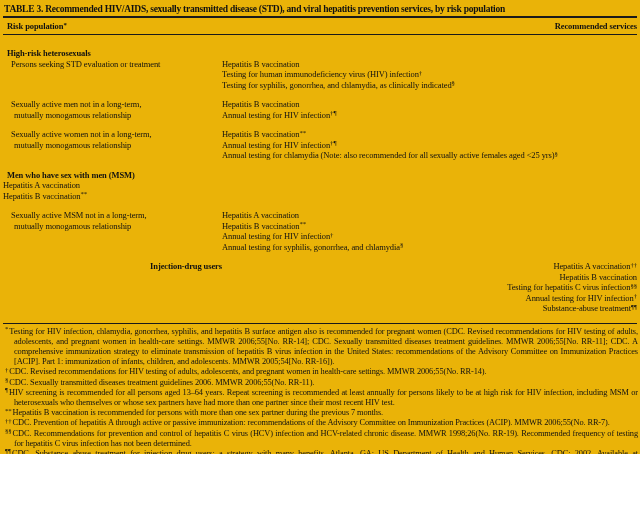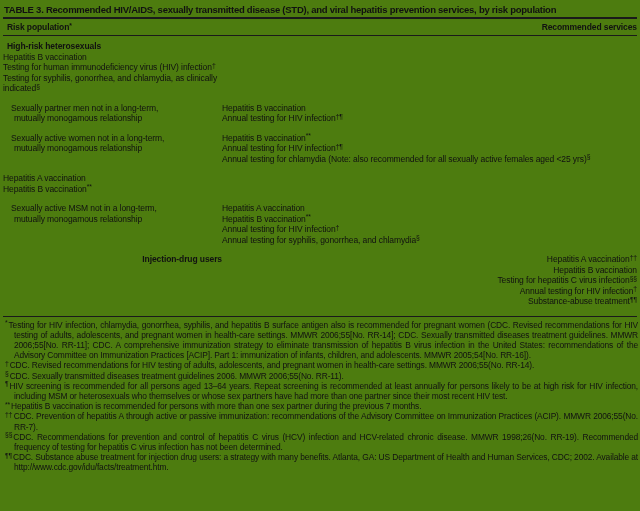--- a/index.html
+++ b/index.html
@@ -1,22 +1,22 @@
 <!DOCTYPE html>
 <html><head>
 <meta charset="utf-8">
 <style>
   html, body { margin: 0; padding: 0; background: #fff; }
   #page {
     position: relative;
     width: 640px;
-    height: 511px;
-    background: #4d7c0f;
+    height: 454px;
+    background: #eab308;
     color: #111111;
-    font-family: Liberation Sans, sans-serif;
+    font-family: Liberation Serif, serif;
     overflow: hidden;
     box-sizing: border-box;
   }
   .title {
     font-size: 9.5px;
     font-weight: bold;
     letter-spacing: -0.25px;
     padding: 4px 2px 2px 4px;
     white-space: nowrap;
   }
@@ -31,20 +31,21 @@
     padding: 3px 0 3px 0;
     letter-spacing: -0.1px;
   }
   .hdr-pop { padding-left: 4px; }
   .hdr-svc { text-align: right; }
   .tbody {
     font-size: 8.5px;
     line-height: 10.5px;
     letter-spacing: -0.1px;
     padding-top: 3px;
+    margin-top: 8px;
   }
   .section-heading {
     font-weight: bold;
     padding-left: 4px;
     margin-top: 5px;
   }
   .section-heading.first { margin-top: 2px; }
   .row {
     display: grid;
     grid-template-columns: 219px 1fr;
@@ -86,47 +87,51 @@
 
   <div class="tablewrap">
     <div class="header-row">
       <div class="hdr-pop"><span>Risk population</span><sup>*</sup></div>
       <div class="hdr-svc">Recommended services</div>
     </div>
 
     <div class="tbody">
         <div class="section-heading first">High-risk heterosexuals</div>
         <div class="row">
+          <div class="cell-pop">
+            <div class="pop-line">Persons seeking STD evaluation or treatment</div>
+          </div>
           <div class="cell-svc">
             <div class="svc-line">Hepatitis B vaccination</div>
             <div class="svc-line">Testing for human immunodeficiency virus (HIV) infection<sup>†</sup></div>
             <div class="svc-line">Testing for syphilis, gonorrhea, and chlamydia, as clinically indicated<sup>§</sup></div>
           </div>
         </div>
         <div class="row">
           <div class="cell-pop">
-            <div class="pop-line">Sexually partner men not in a long-term,</div>
+            <div class="pop-line">Sexually active men not in a long-term,</div>
             <div class="pop-line cont">mutually monogamous relationship</div>
           </div>
           <div class="cell-svc">
             <div class="svc-line">Hepatitis B vaccination</div>
             <div class="svc-line">Annual testing for HIV infection<sup>†¶</sup></div>
           </div>
         </div>
         <div class="row">
           <div class="cell-pop">
             <div class="pop-line">Sexually active women not in a long-term,</div>
             <div class="pop-line cont">mutually monogamous relationship</div>
           </div>
           <div class="cell-svc">
             <div class="svc-line">Hepatitis B vaccination<sup>**</sup></div>
             <div class="svc-line">Annual testing for HIV infection<sup>†¶</sup></div>
             <div class="svc-line">Annual testing for chlamydia (Note: also recommended for all sexually active females aged &lt;25 yrs)<sup>§</sup></div>
           </div>
         </div>
+        <div class="section-heading">Men who have sex with men (MSM)</div>
         <div class="row">
           <div class="cell-svc">
             <div class="svc-line">Hepatitis A vaccination</div>
             <div class="svc-line">Hepatitis B vaccination<sup>**</sup></div>
           </div>
         </div>
         <div class="row">
           <div class="cell-pop">
             <div class="pop-line">Sexually active MSM not in a long-term,</div>
             <div class="pop-line cont">mutually monogamous relationship</div>

